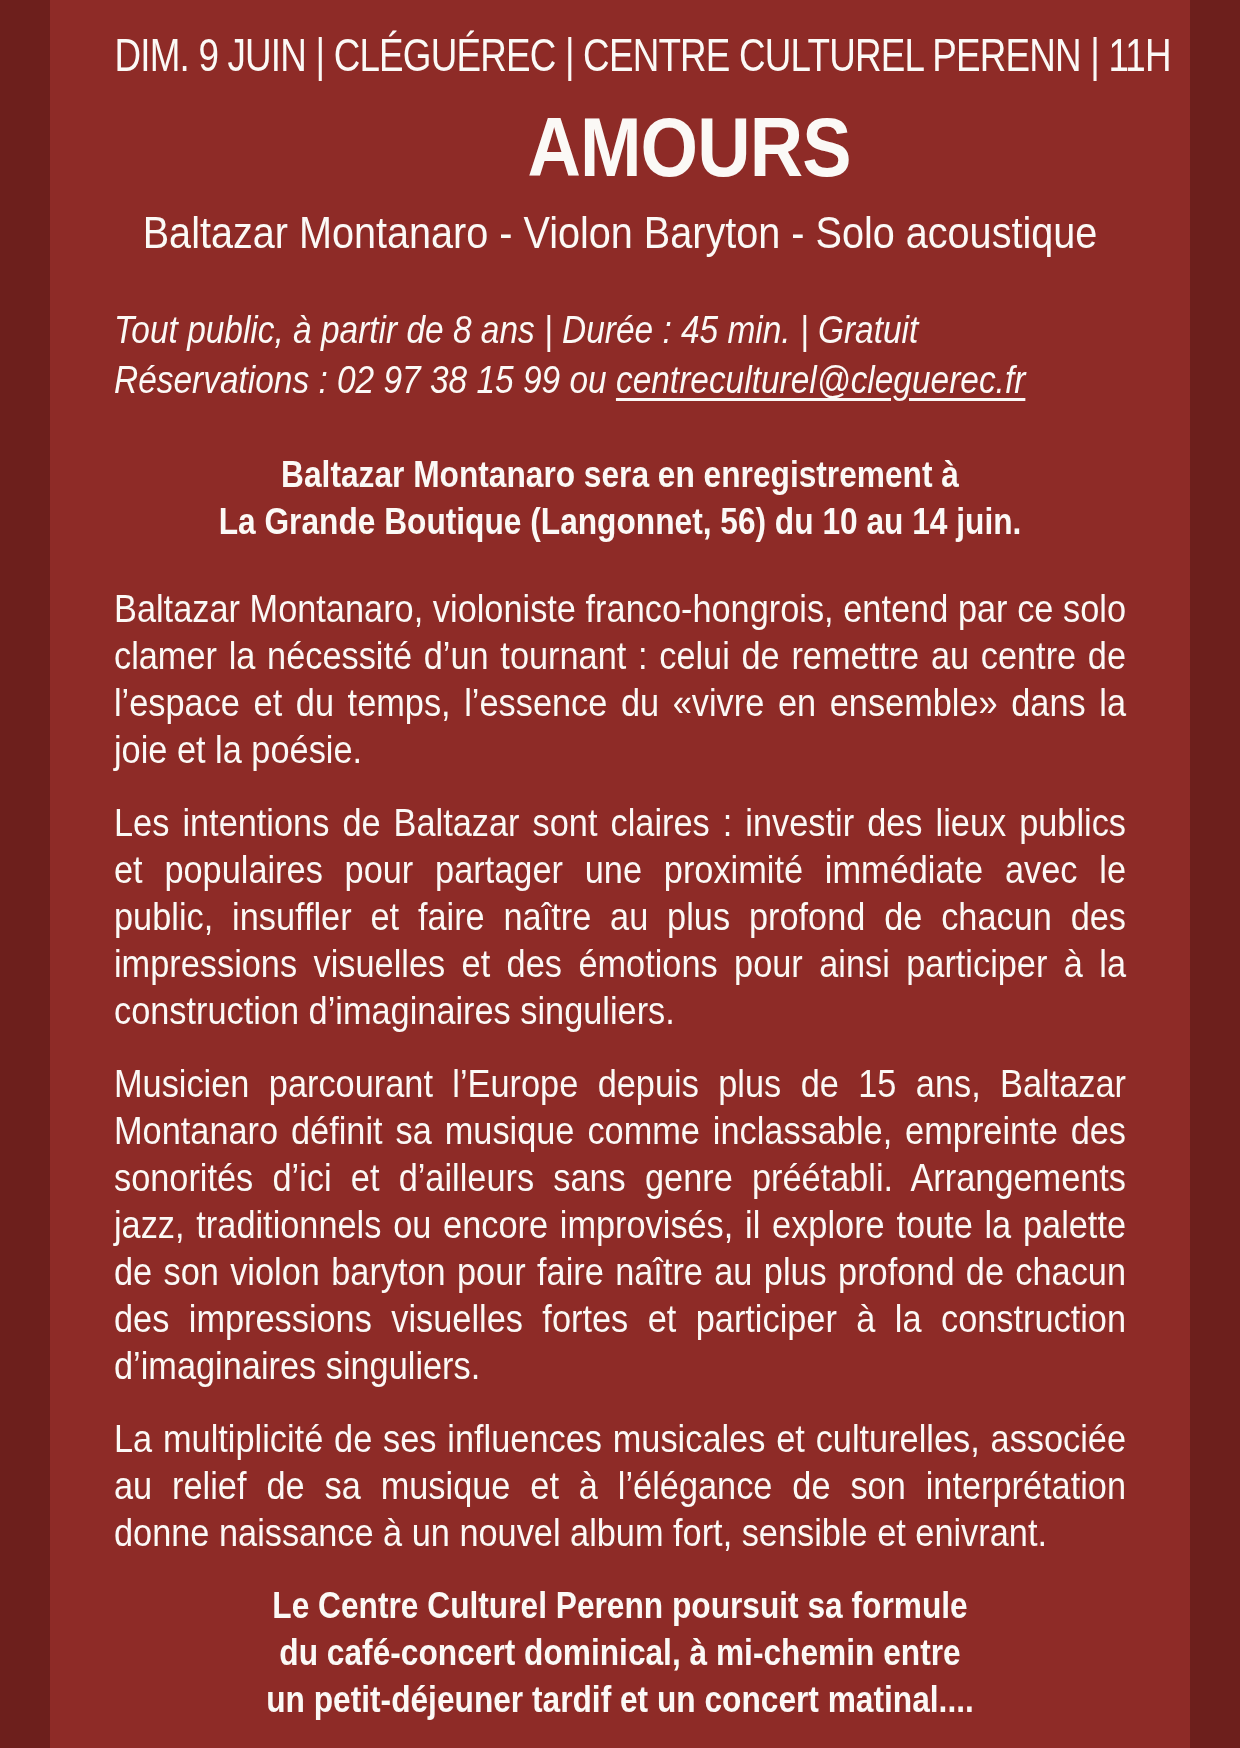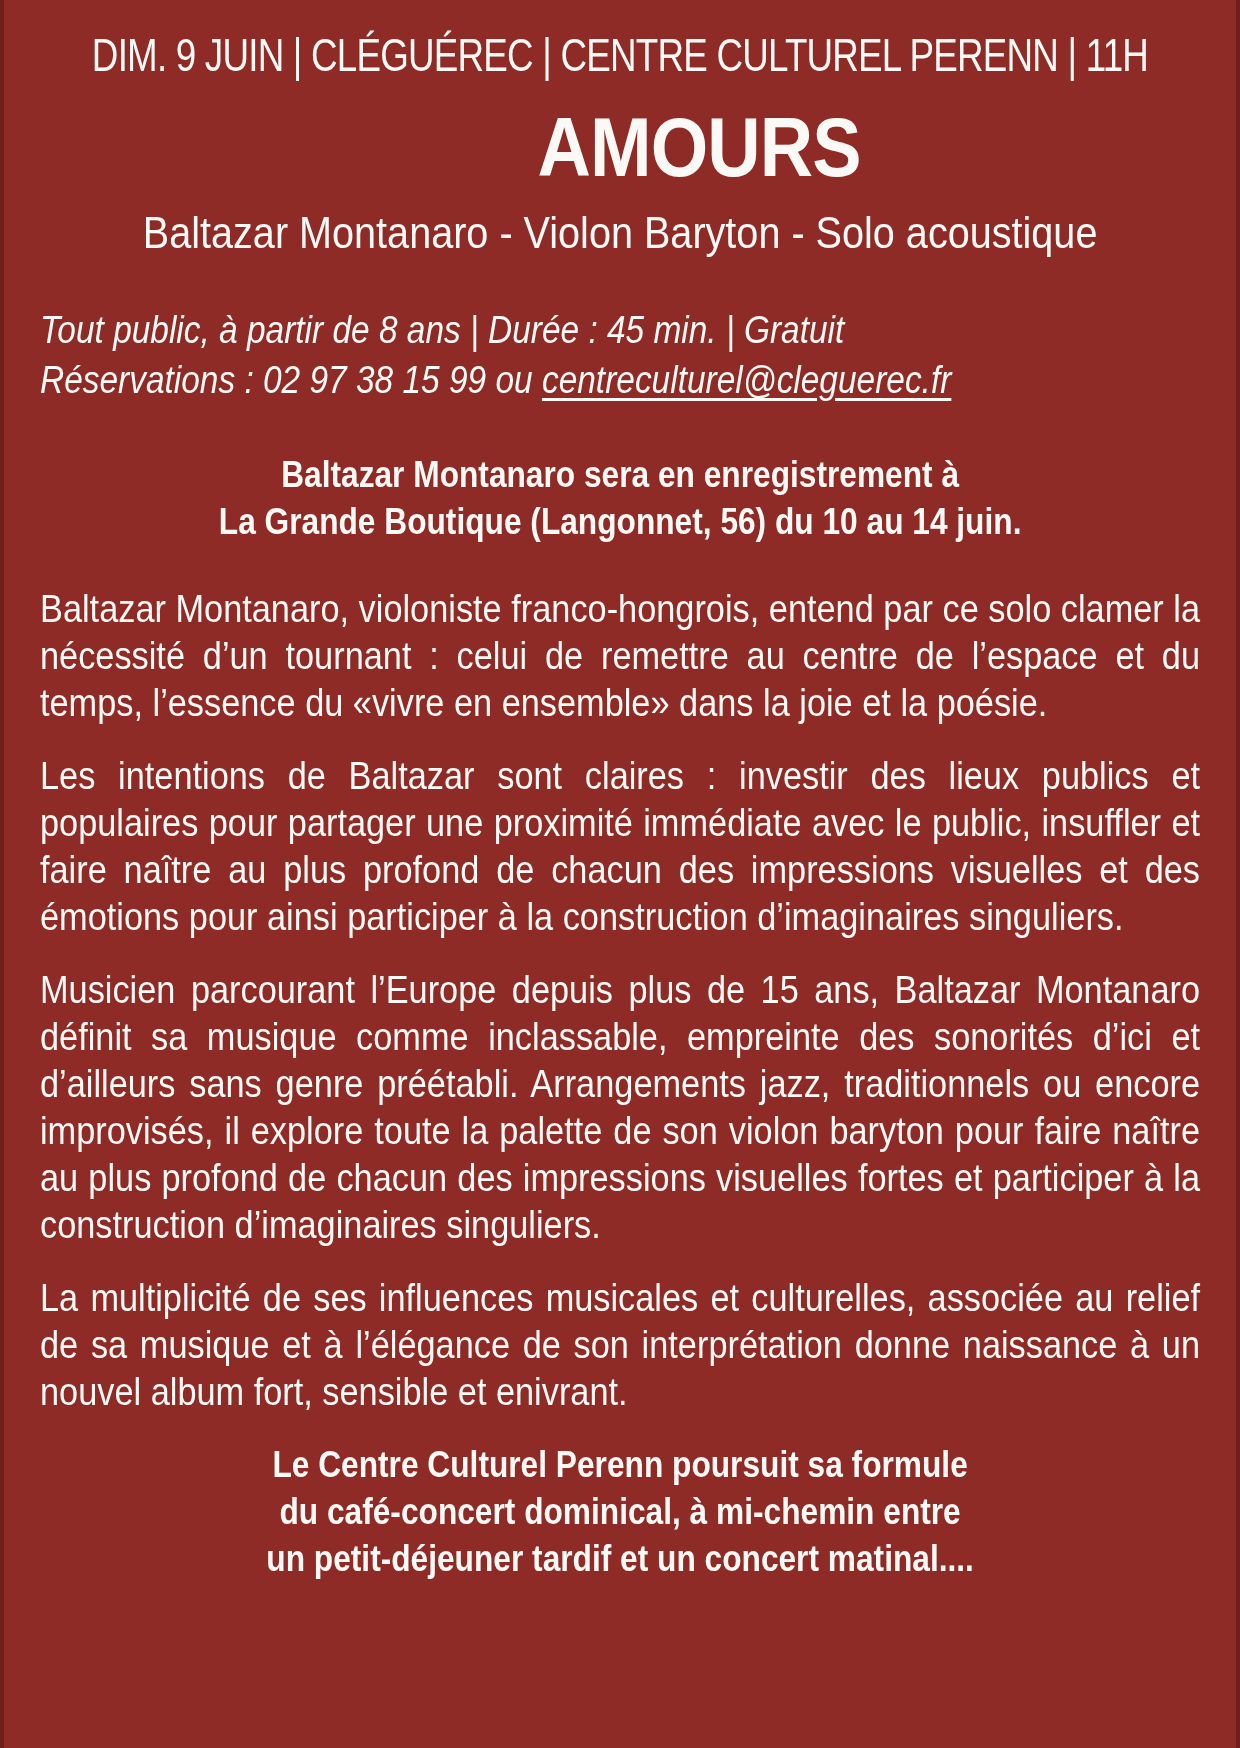--- a/index.html
+++ b/index.html
@@ -1,24 +1,24 @@
 <!DOCTYPE html>
 <html><head>
 <meta charset="utf-8">
 <style>
   html, body { margin: 0; padding: 0; background: #6d1f1c; }
   .page {
     position: relative;
-    width: 1232px;
+    width: 1140px;
     height: 1748px;
     margin: 0 auto;
     background: #8e2b27;
     color: #fbf9f6;
     font-family: "Liberation Sans", sans-serif;
-    padding: 28px 36px;
+    padding: 28px 64px;
     box-sizing: border-box;
     overflow: hidden;
   }
 
   
   .cx-left   { width: 113.64%; transform: scaleX(0.88); transform-origin: 0 0; }
   .cx-center { width: 113.64%; margin-left: -6.82%; transform: scaleX(0.88); transform-origin: 50% 0; }
   .cx-header { width: 125%;    margin-left: -12.5%; transform: scaleX(0.80); transform-origin: 50% 0; }
 
   .banner {

